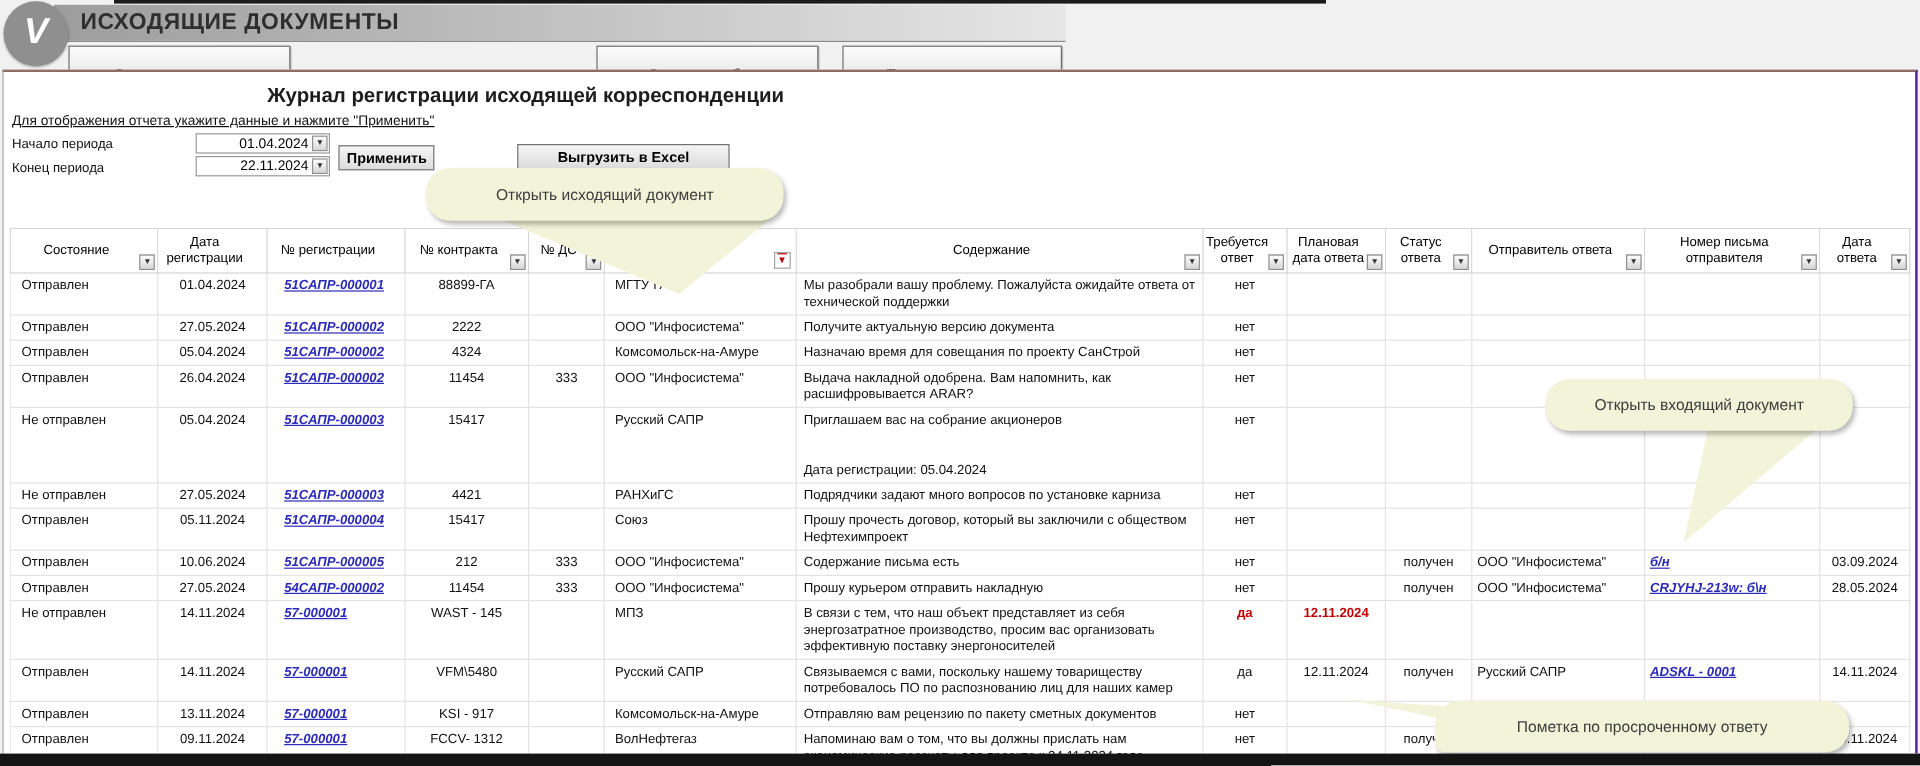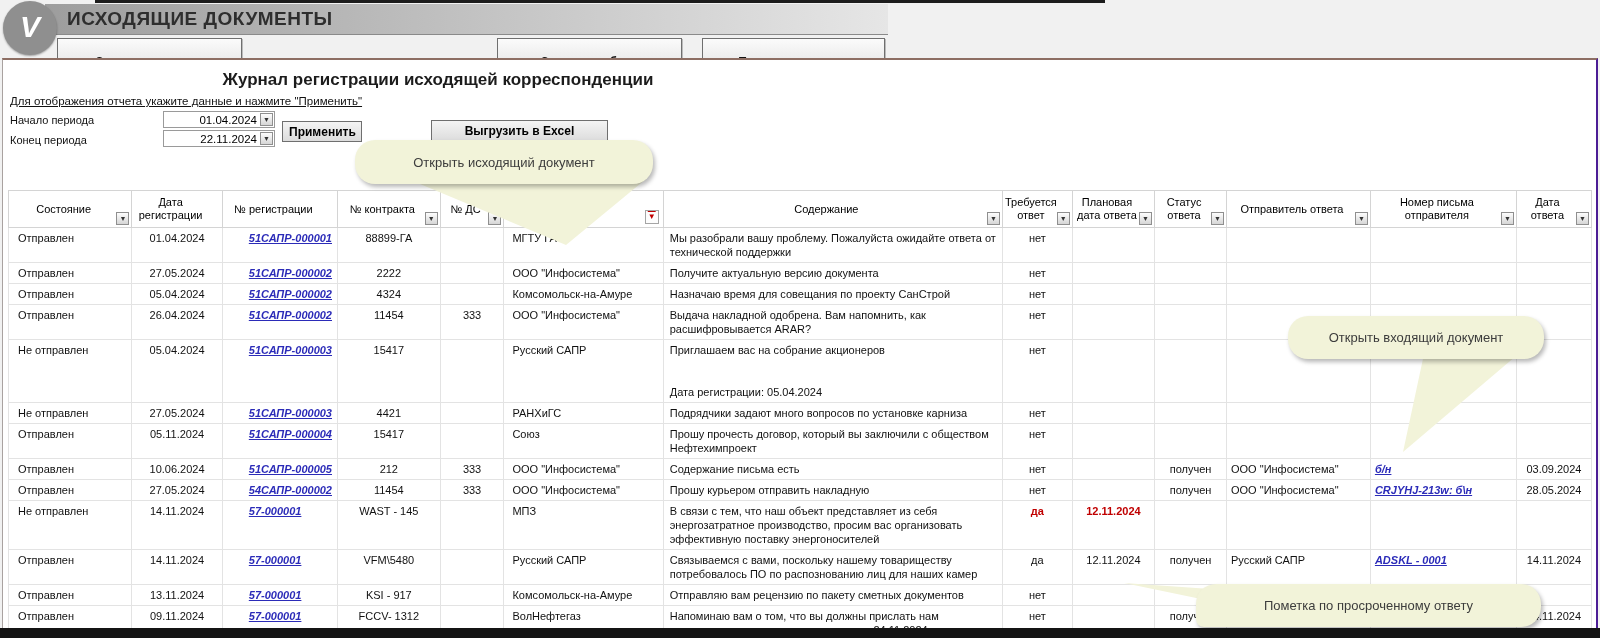--- a/index.html
+++ b/index.html
@@ -70,21 +70,21 @@
   .report-table th .filtbtn{
     position:absolute;right:4px;bottom:3px;width:14px;height:14px;border:1px solid #a5a5a5;background:#fdfdfd;
     color:var(--alert-red,#c00000);font-size:8px;line-height:12px;text-align:center;cursor:pointer;
     text-decoration:overline;font-weight:bold;box-sizing:border-box;
   }
   .report-table td{
     border:1px solid #e3e3e3;vertical-align:top;padding:3px 4px;line-height:14px;color:#111;
   }
   .report-table tbody tr{height:19px;}
   td.c-state{padding-left:9px;}
-  td.c-regnum{padding-left:26px;}
+  td.c-regnum{padding-left:14px;}
   td.c-counterparty{padding-left:8px;}
   td.c-content{white-space:pre-line;padding-left:6px;}
   td.center{text-align:center;}
   a.doclink{color:var(--link-blue,#2b2bb8);font-style:italic;font-weight:600;text-decoration:underline;cursor:pointer;}
   .redtext{color:var(--alert-red,#c00000);font-weight:bold;}
   
   .tails{position:absolute;left:0;top:0;width:1600px;height:638px;pointer-events:none;z-index:5;}
   .callout{
     position:absolute;z-index:6;background:var(--callout-bg,#f2f3d9);border-radius:20px;
     display:flex;align-items:center;justify-content:center;font-size:13px;color:#3c3c3c;

